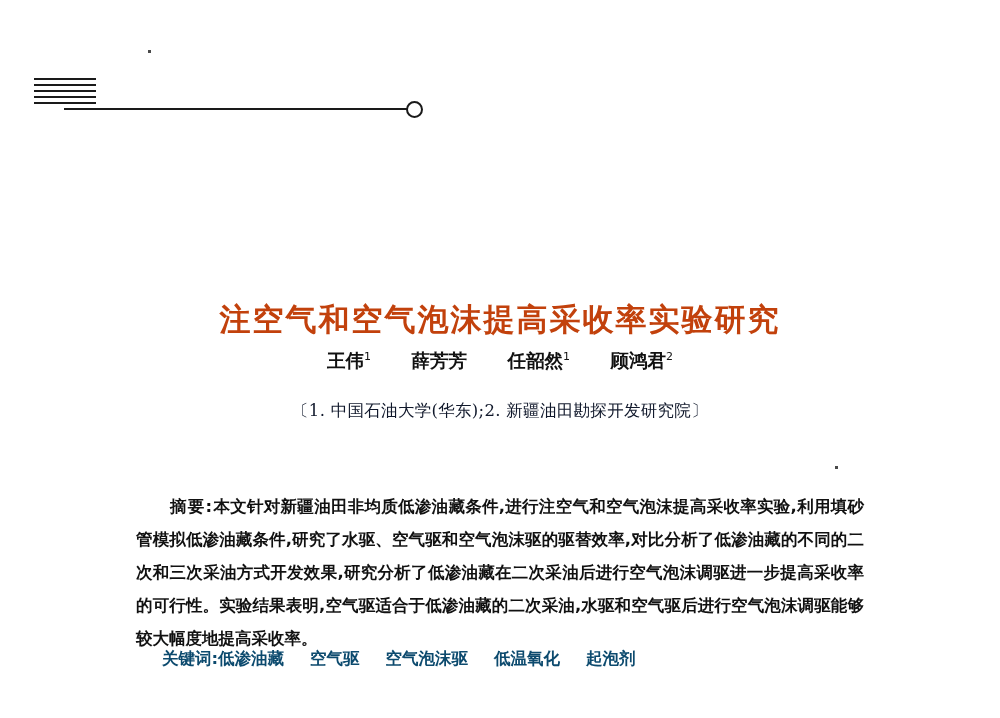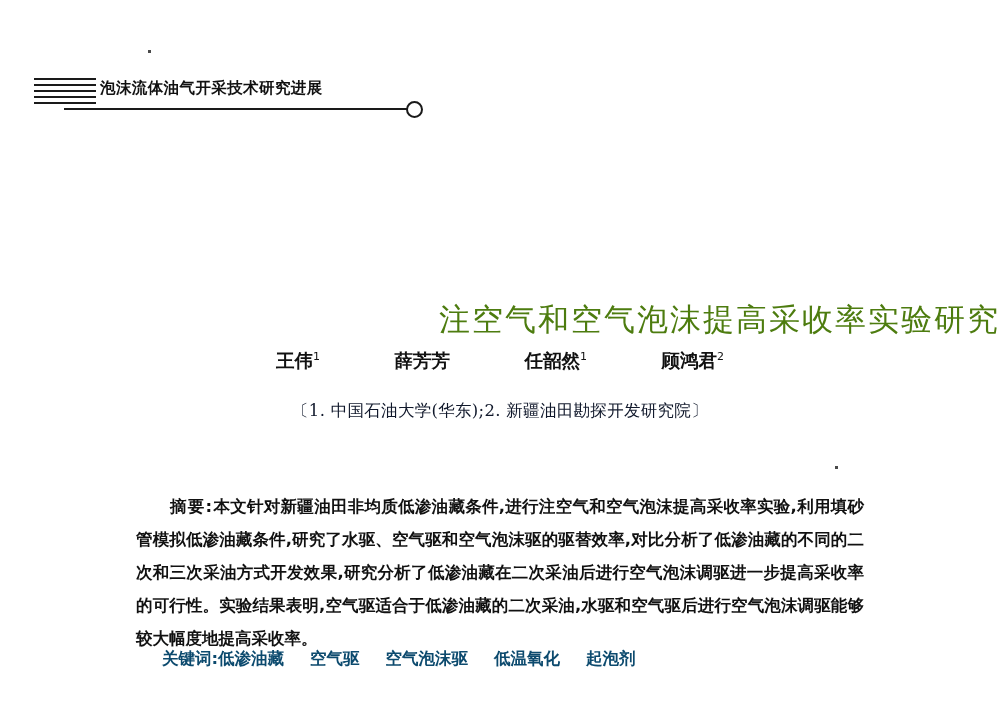--- a/index.html
+++ b/index.html
@@ -75,42 +75,42 @@
   }
   .speck.s1 { left: 148px; top: 50px; width: 3px; height: 3px; }
   .speck.s2 { left: 835px; top: 466px; width: 3px; height: 3px; }
 
   
   .title {
     position: absolute;
     left: 0;
     top: 278px;
     width: 1000px;
-    text-align: right;
+    text-align: center;
     font-family: "DejaVu Sans", "Liberation Sans", sans-serif;
     font-size: 31px;
-    font-weight: normal;
+    font-weight: bold;
     letter-spacing: 2px;
-    color: #4d7c0f;
+    color: #c2410c;
   }
 
   .authors {
     position: absolute;
     left: 0;
     top: 348px;
     width: 1000px;
     text-align: center;
     font-family: "DejaVu Sans", "Liberation Sans", sans-serif;
     font-size: 18.5px;
     font-weight: bold;
     color: #111;
   }
   .authors .au {
     display: inline-block;
-    margin: 0 34px;
+    margin: 0 17px;
     white-space: nowrap;
   }
   .authors sup {
     font-size: 11px;
     font-weight: normal;
     vertical-align: super;
   }
 
   .affil {
     position: absolute;
@@ -165,21 +165,20 @@
 <body>
 
 <div class="running-head">
   <div class="rh-lines">
     <i></i>
       <i></i>
       <i></i>
       <i></i>
       <i></i>
   </div>
-  <div class="rh-text">泡沫流体油气开采技术研究进展</div>
   <div class="rh-rule"></div>
   <div class="rh-dot"></div>
 </div>
 
 <div class="speck s1"></div>
 <div class="speck s2"></div>
 
 <h1 class="title">注空气和空气泡沫提高采收率实验研究</h1>
 
 <div class="authors">

